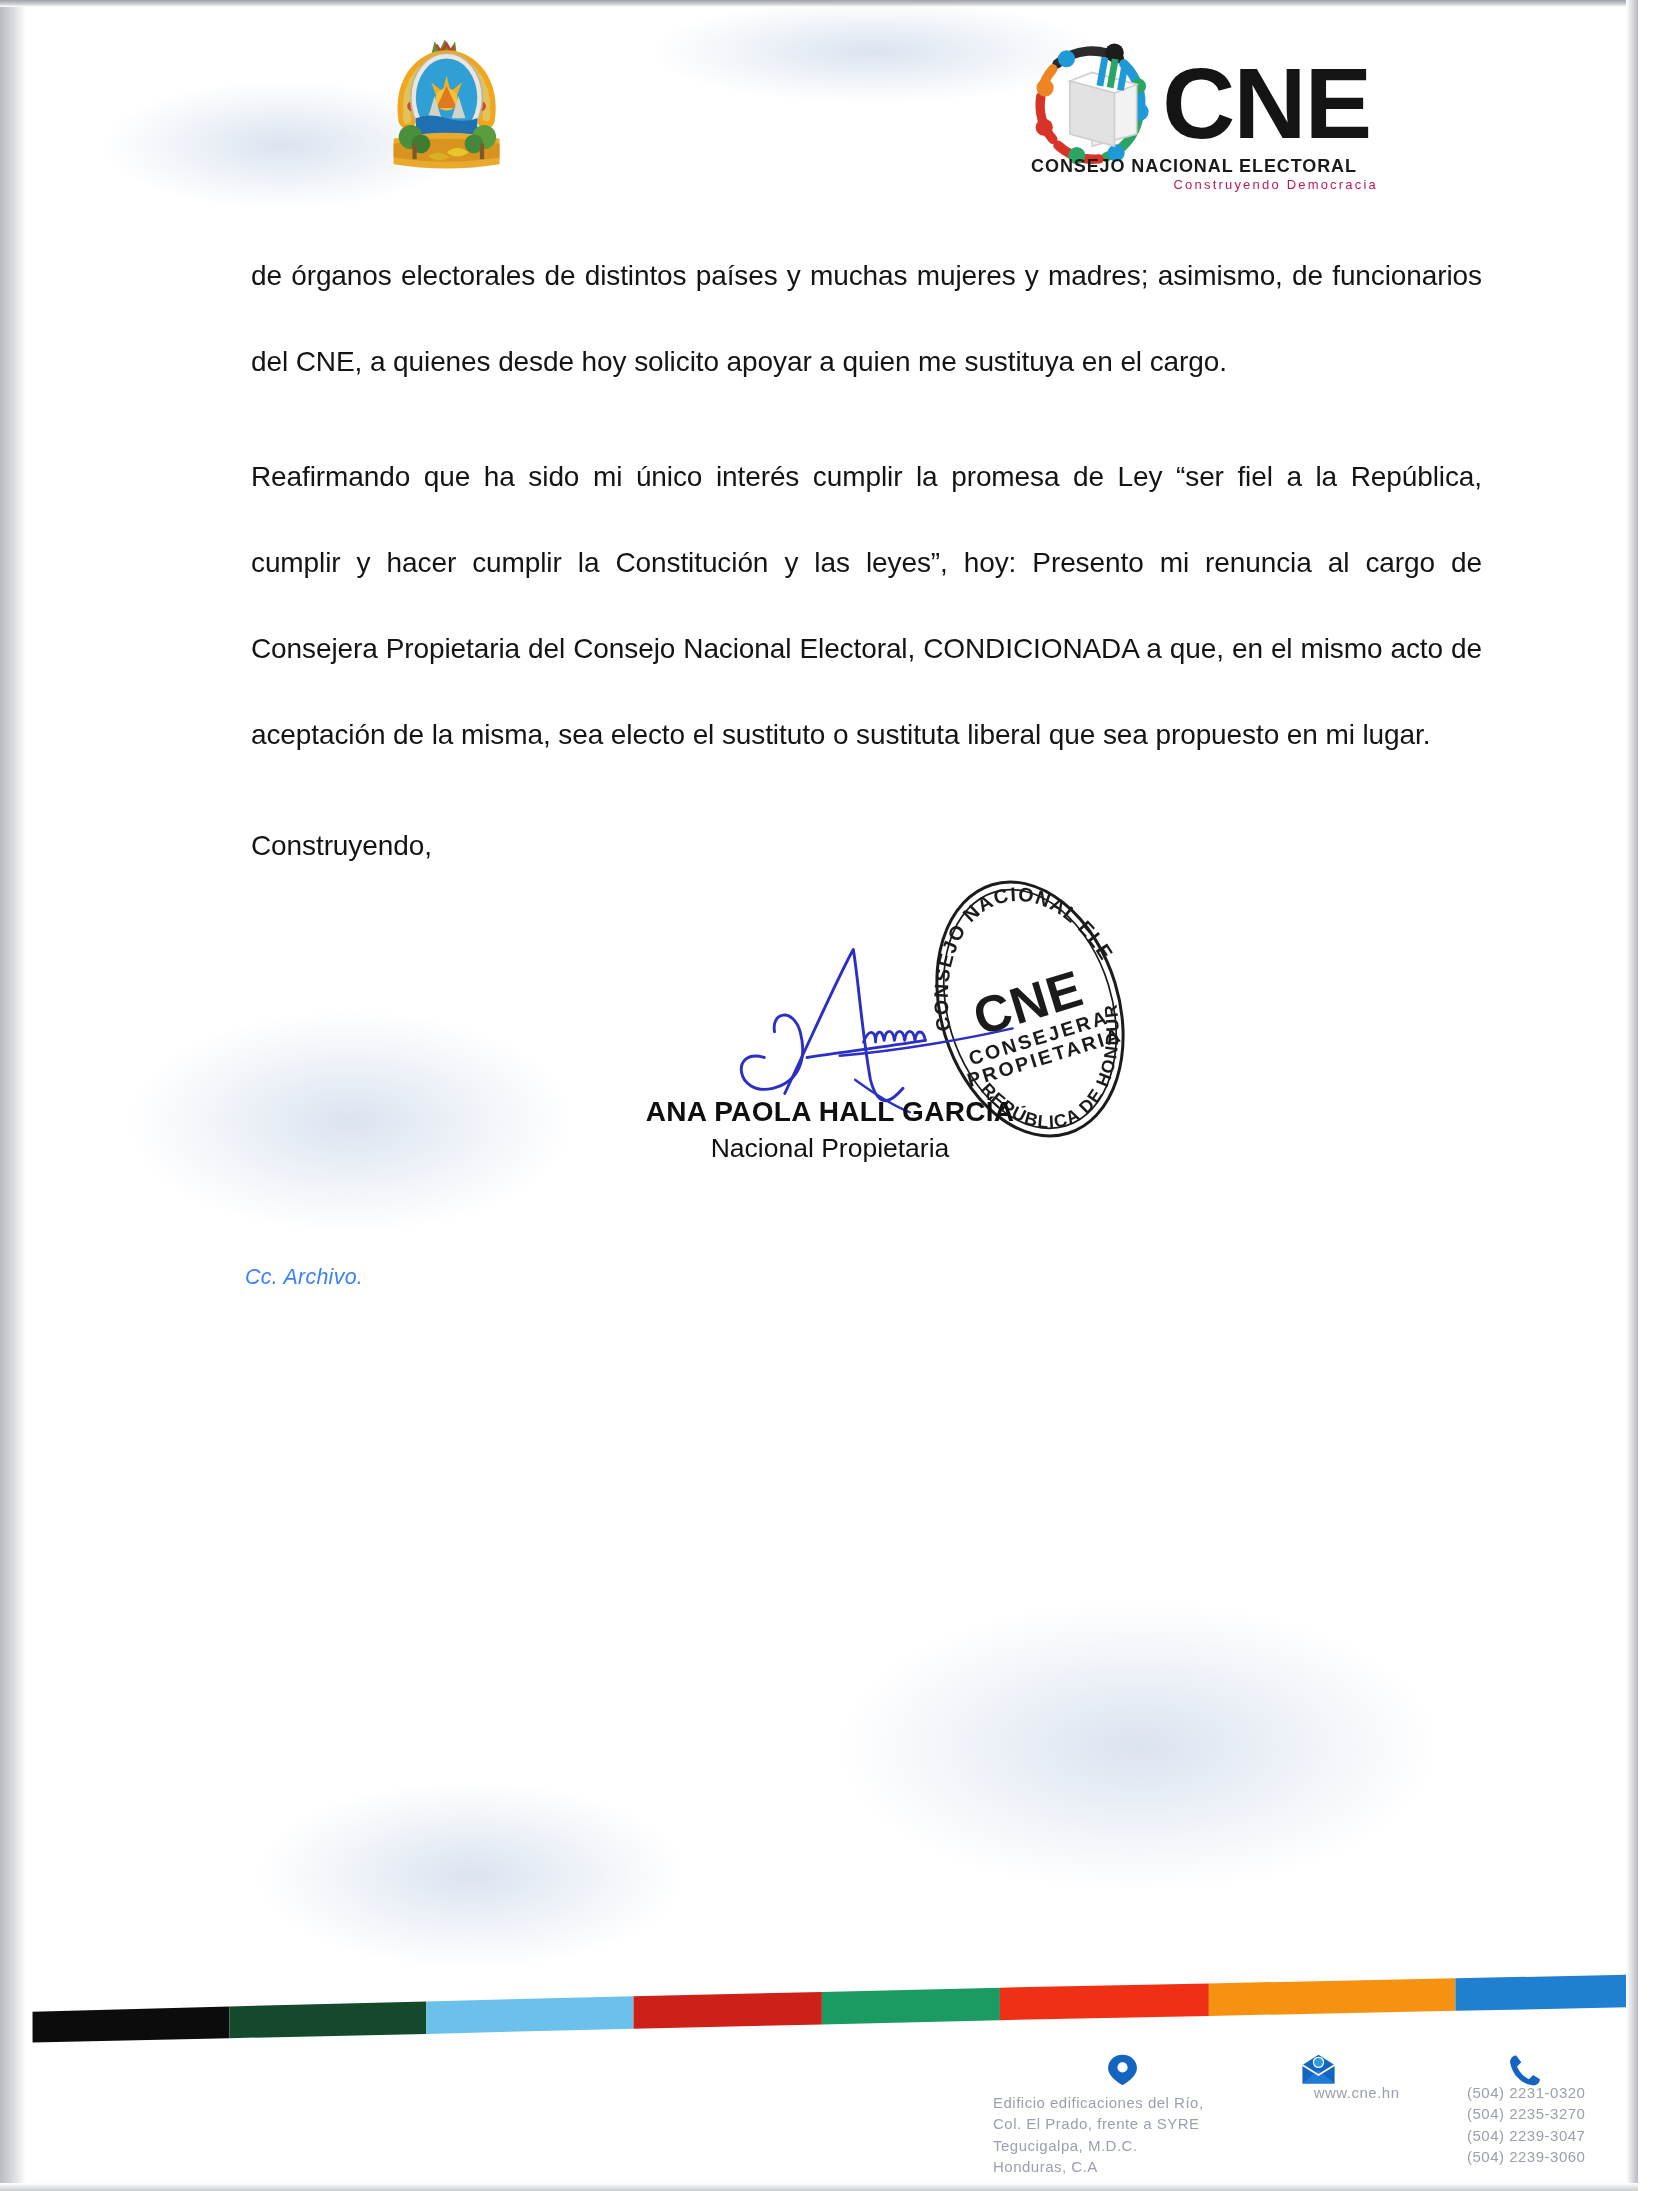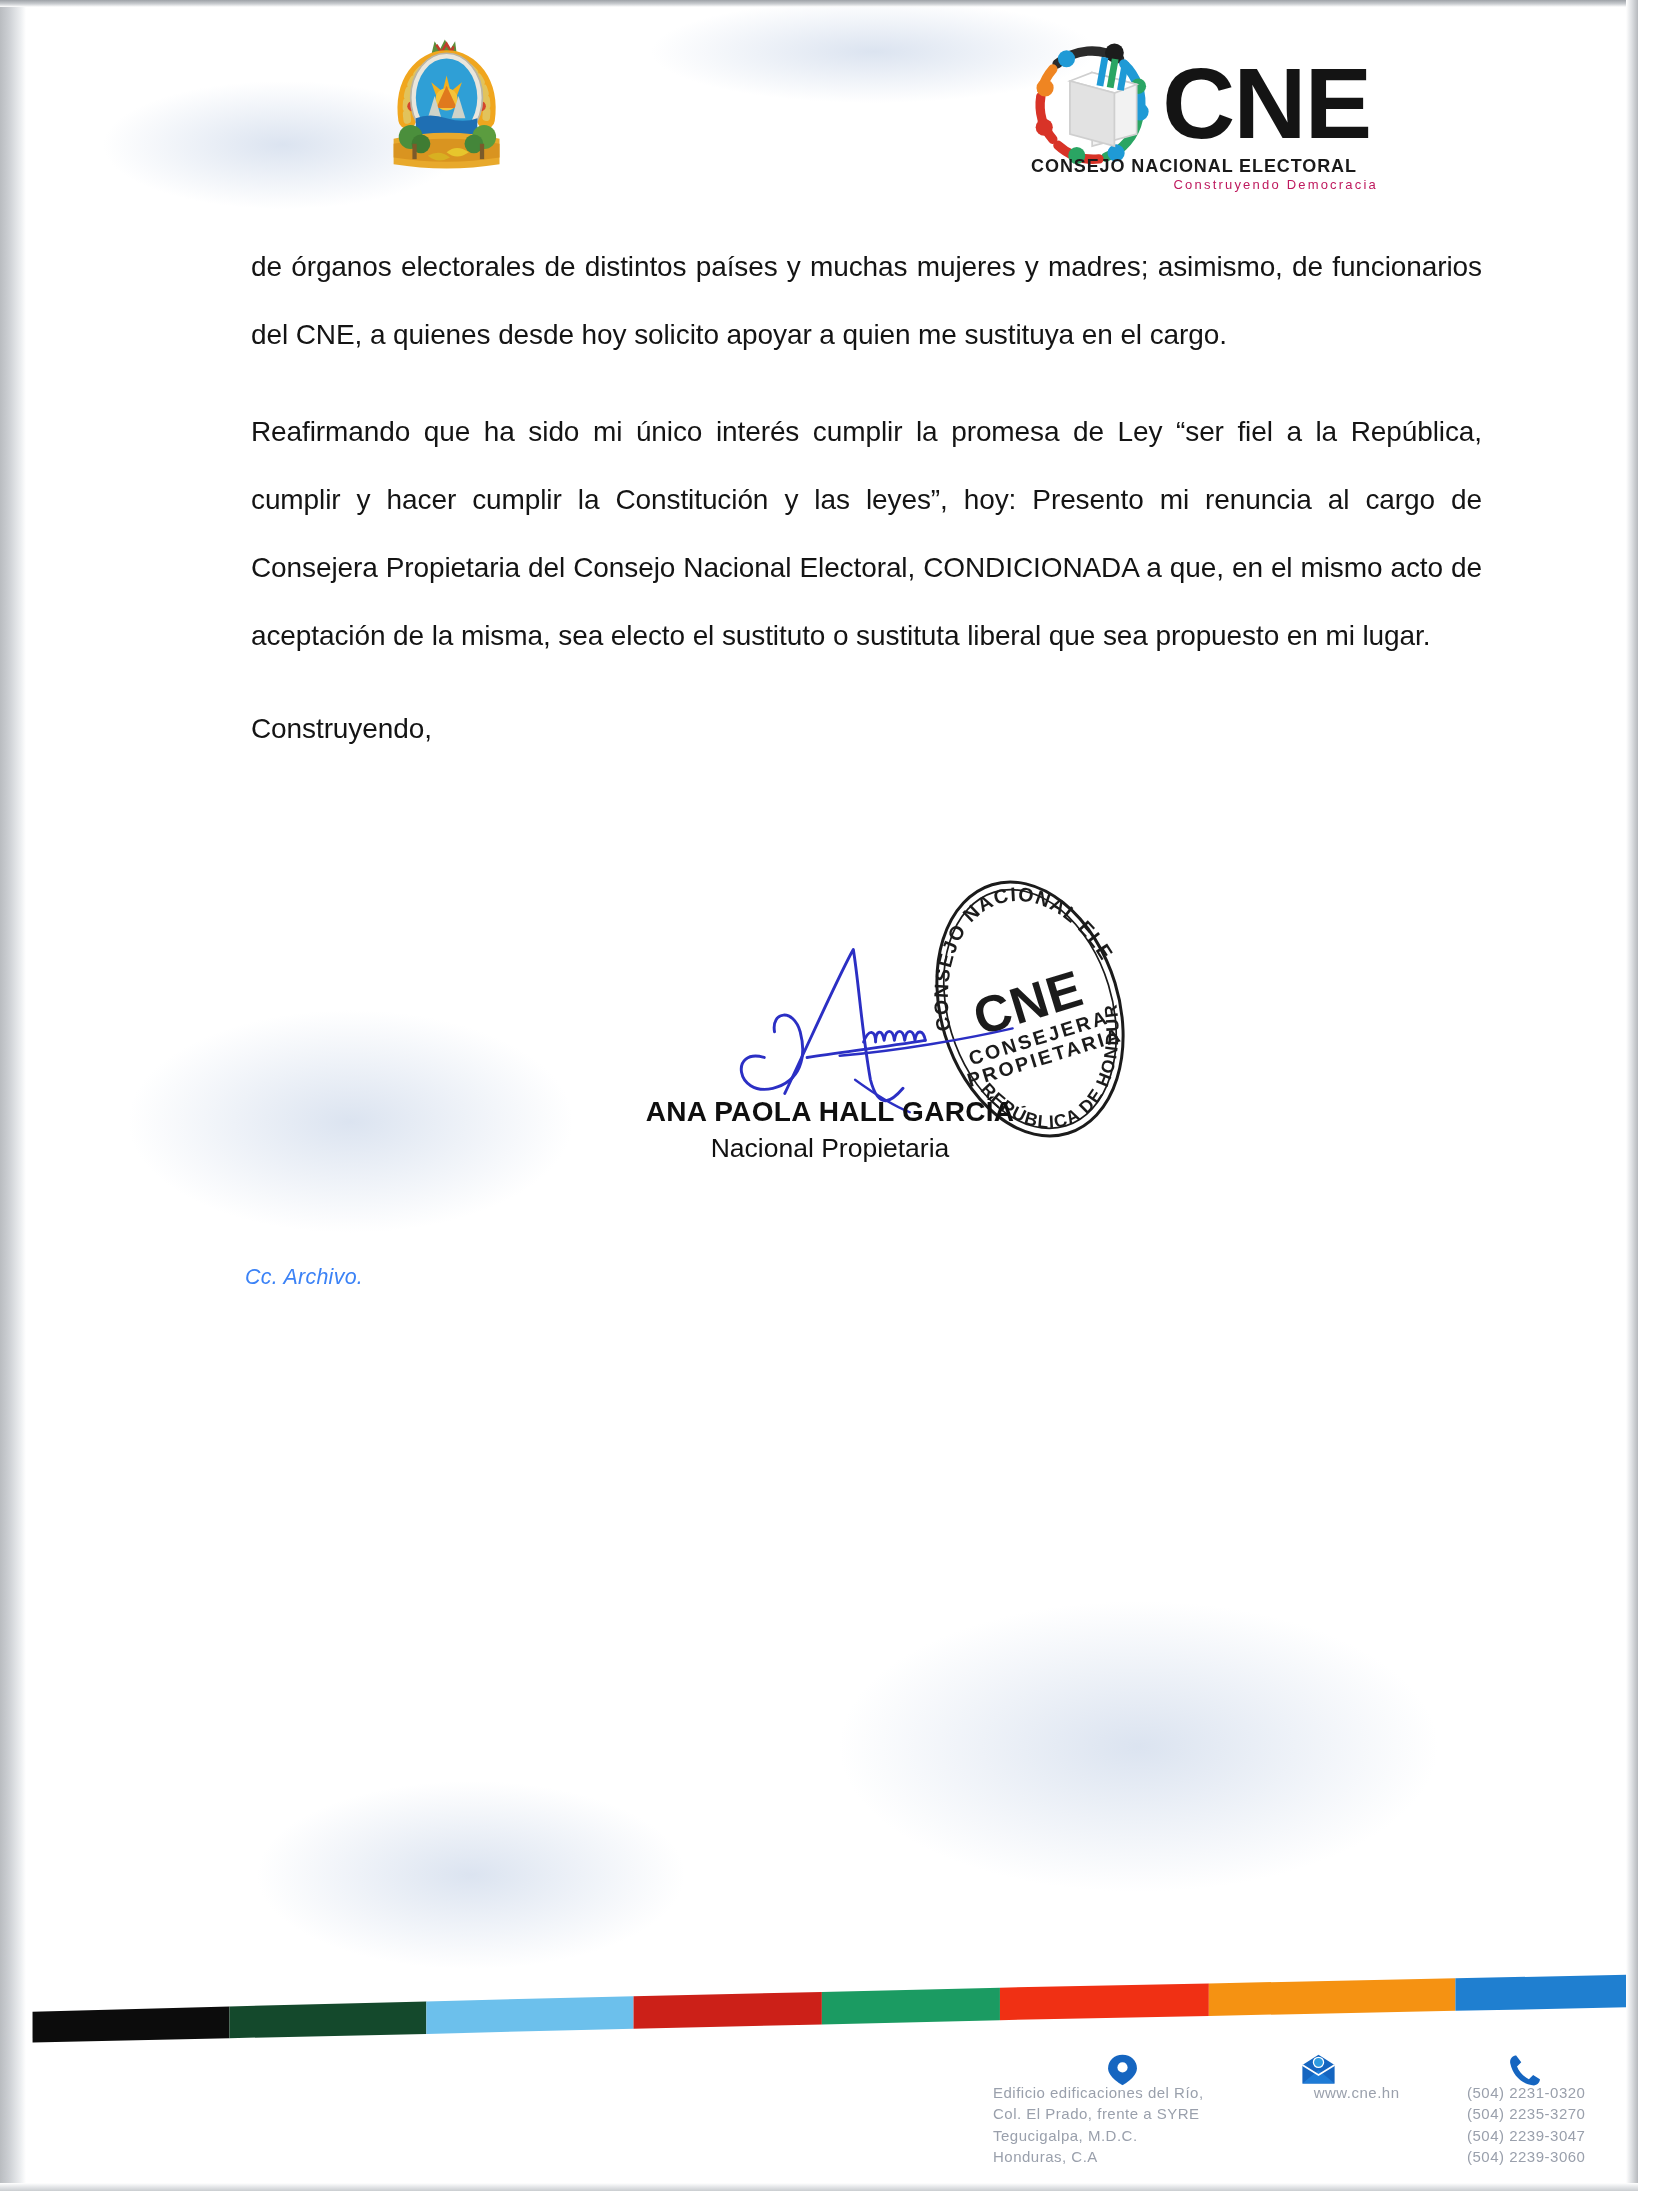--- a/index.html
+++ b/index.html
@@ -95,21 +95,21 @@
 
   
   .body-text {
     position: absolute;
     left: 251px;
     top: 233px;
     width: 1231px;
   }
   .para {
     font-size: 28px;
-    line-height: 68px;
+    line-height: 86px;
     color: #141414;
     text-align: justify;
     margin: 0 0 25px 0;
     letter-spacing: -0.1px;
   }
   .para.plain { text-align: left; }
 
   
   .sig-block {
     position: absolute;
@@ -359,21 +359,21 @@
     </g>
   </svg>
 
   <div class="footer-info">
 
     <div class="fi-col col-addr">
       <svg class="fi-icon" style="left:110px;" viewBox="0 0 46 40">
         <path d="M23 2 C13 2 6 9 6 18 C6 29 23 38 23 38 C23 38 40 29 40 18 C40 9 33 2 23 2 Z" fill="#1565c0"></path>
         <circle cx="23" cy="17" r="6" fill="#ffffff"></circle>
       </svg>
-      <div class="fi-text" style="left:0; top:29px; width:283px;">Edificio edificaciones del Río,
+      <div class="fi-text" style="left:0; top:39px; width:283px;">Edificio edificaciones del Río,
 Col. El Prado, frente a SYRE
 Tegucigalpa, M.D.C.
 Honduras, C.A</div>
     </div>
 
     <div class="fi-col col-web">
       <svg class="fi-icon" style="left:41px;" viewBox="0 0 46 40">
         <path d="M4 14 L23 2 L42 14 L42 36 L4 36 Z" fill="#1565c0"></path>
         <path d="M4 36 L23 20 L42 36 Z" fill="#1e7bd6"></path>
         <path d="M4 14 L23 26 L42 14" fill="none" stroke="#ffffff" stroke-width="2"></path>

